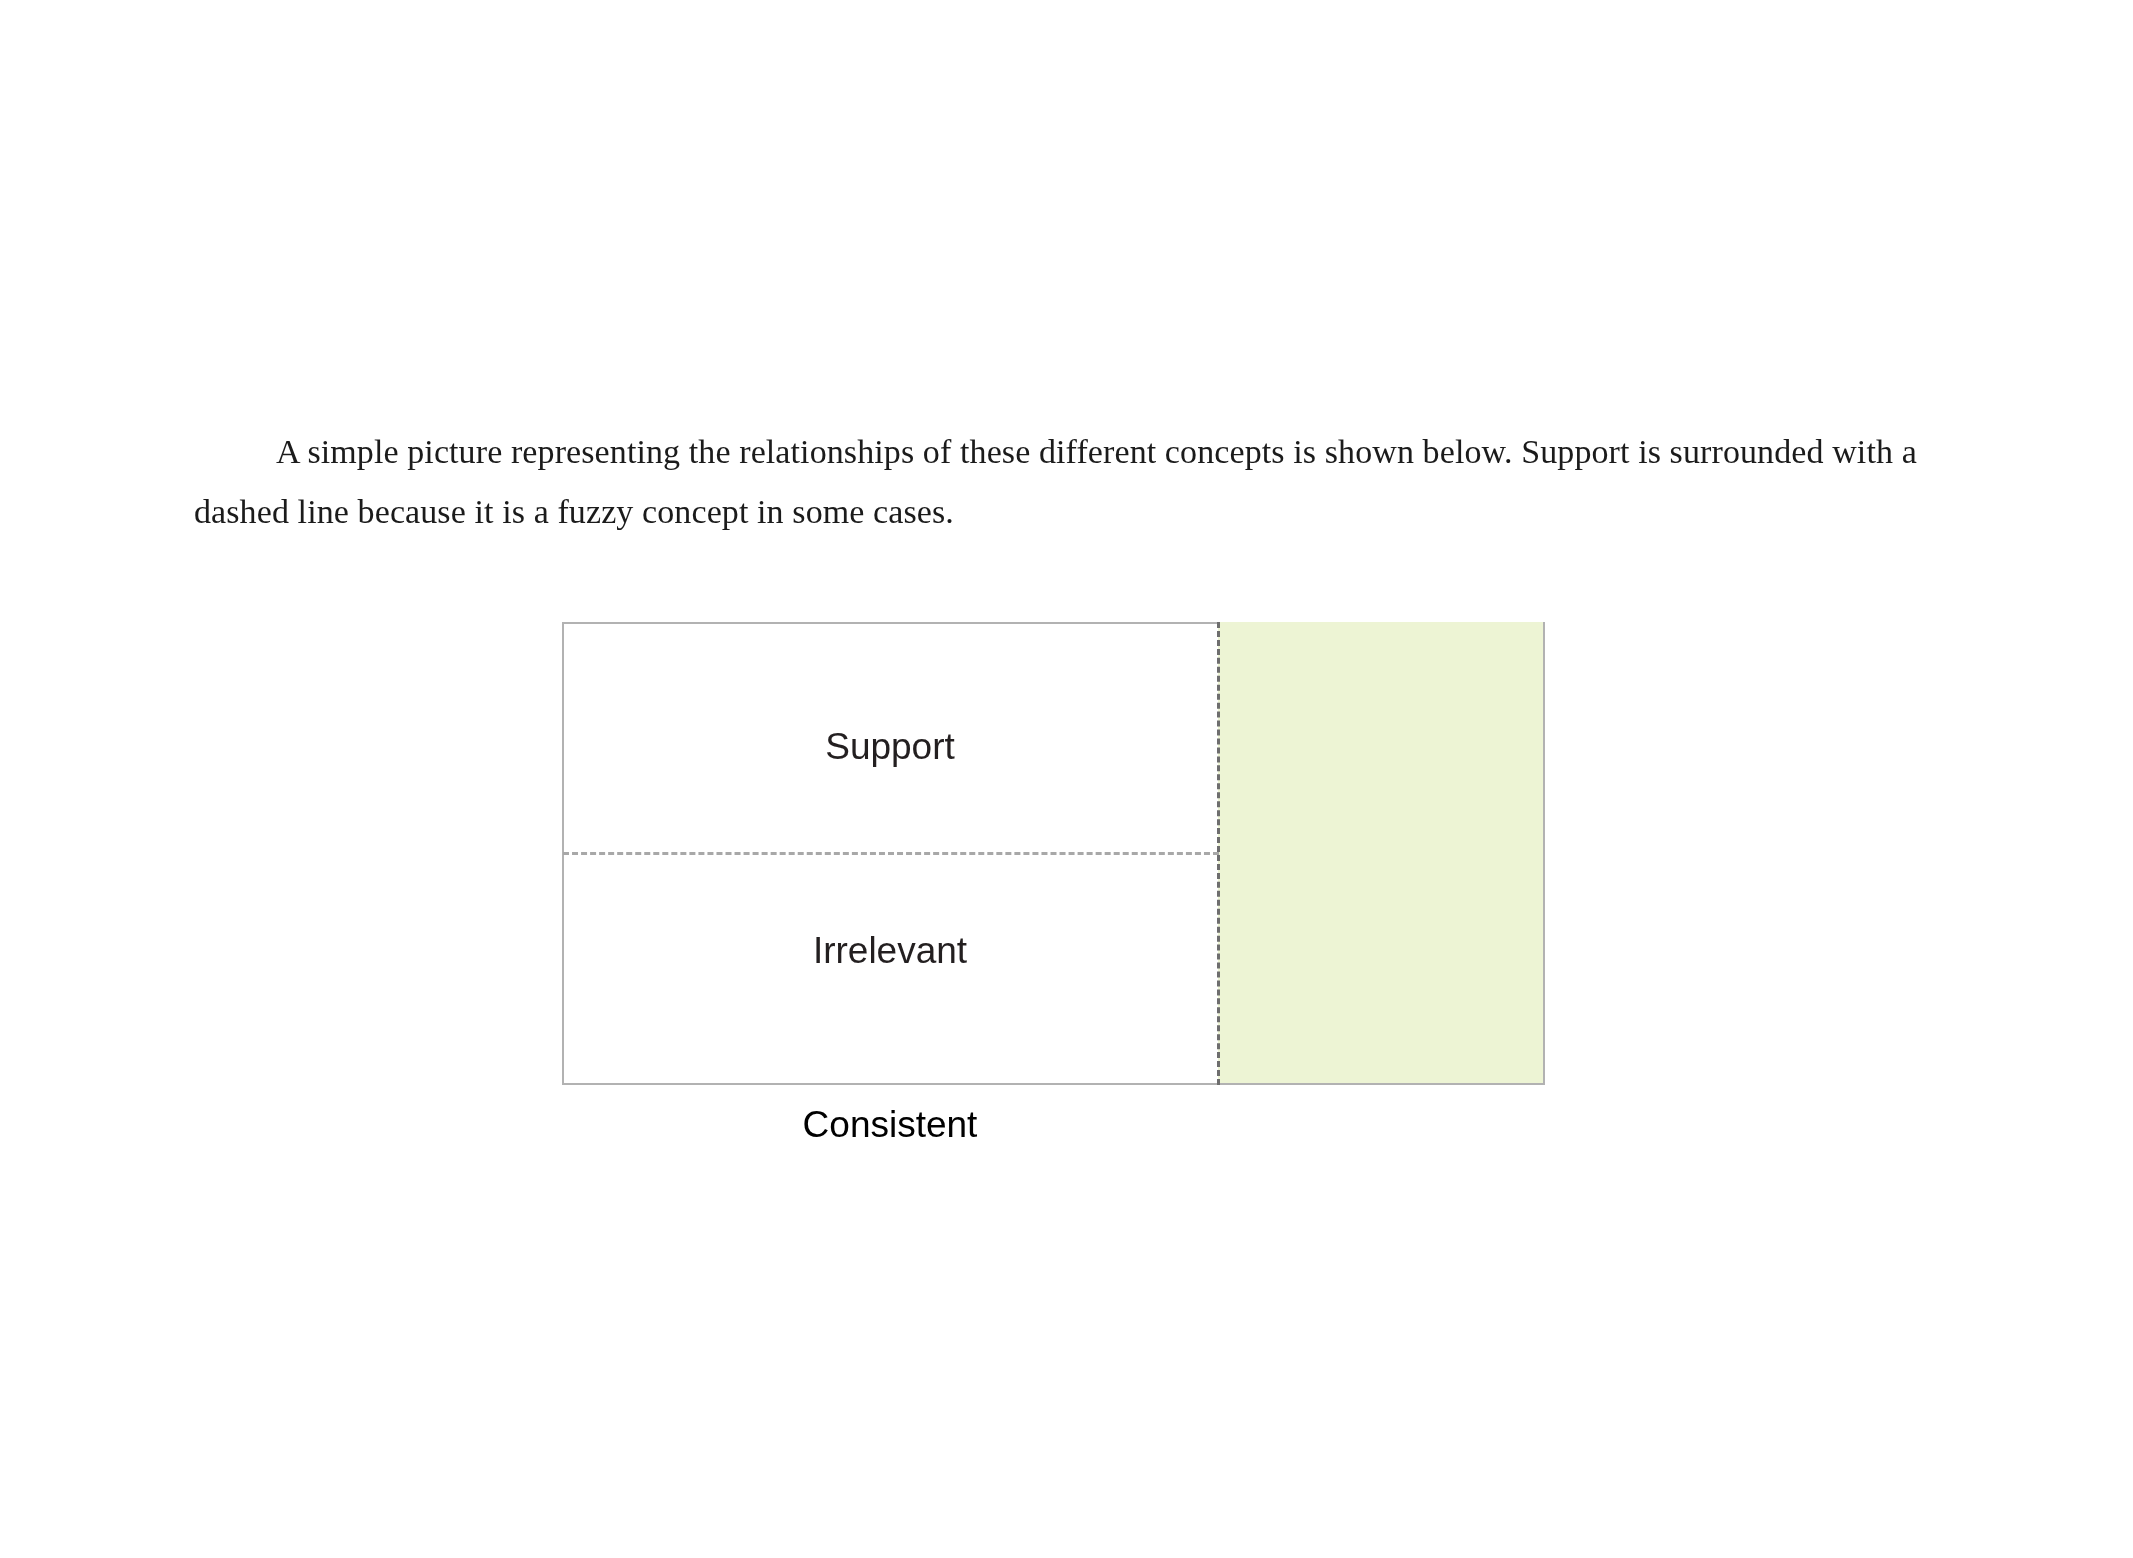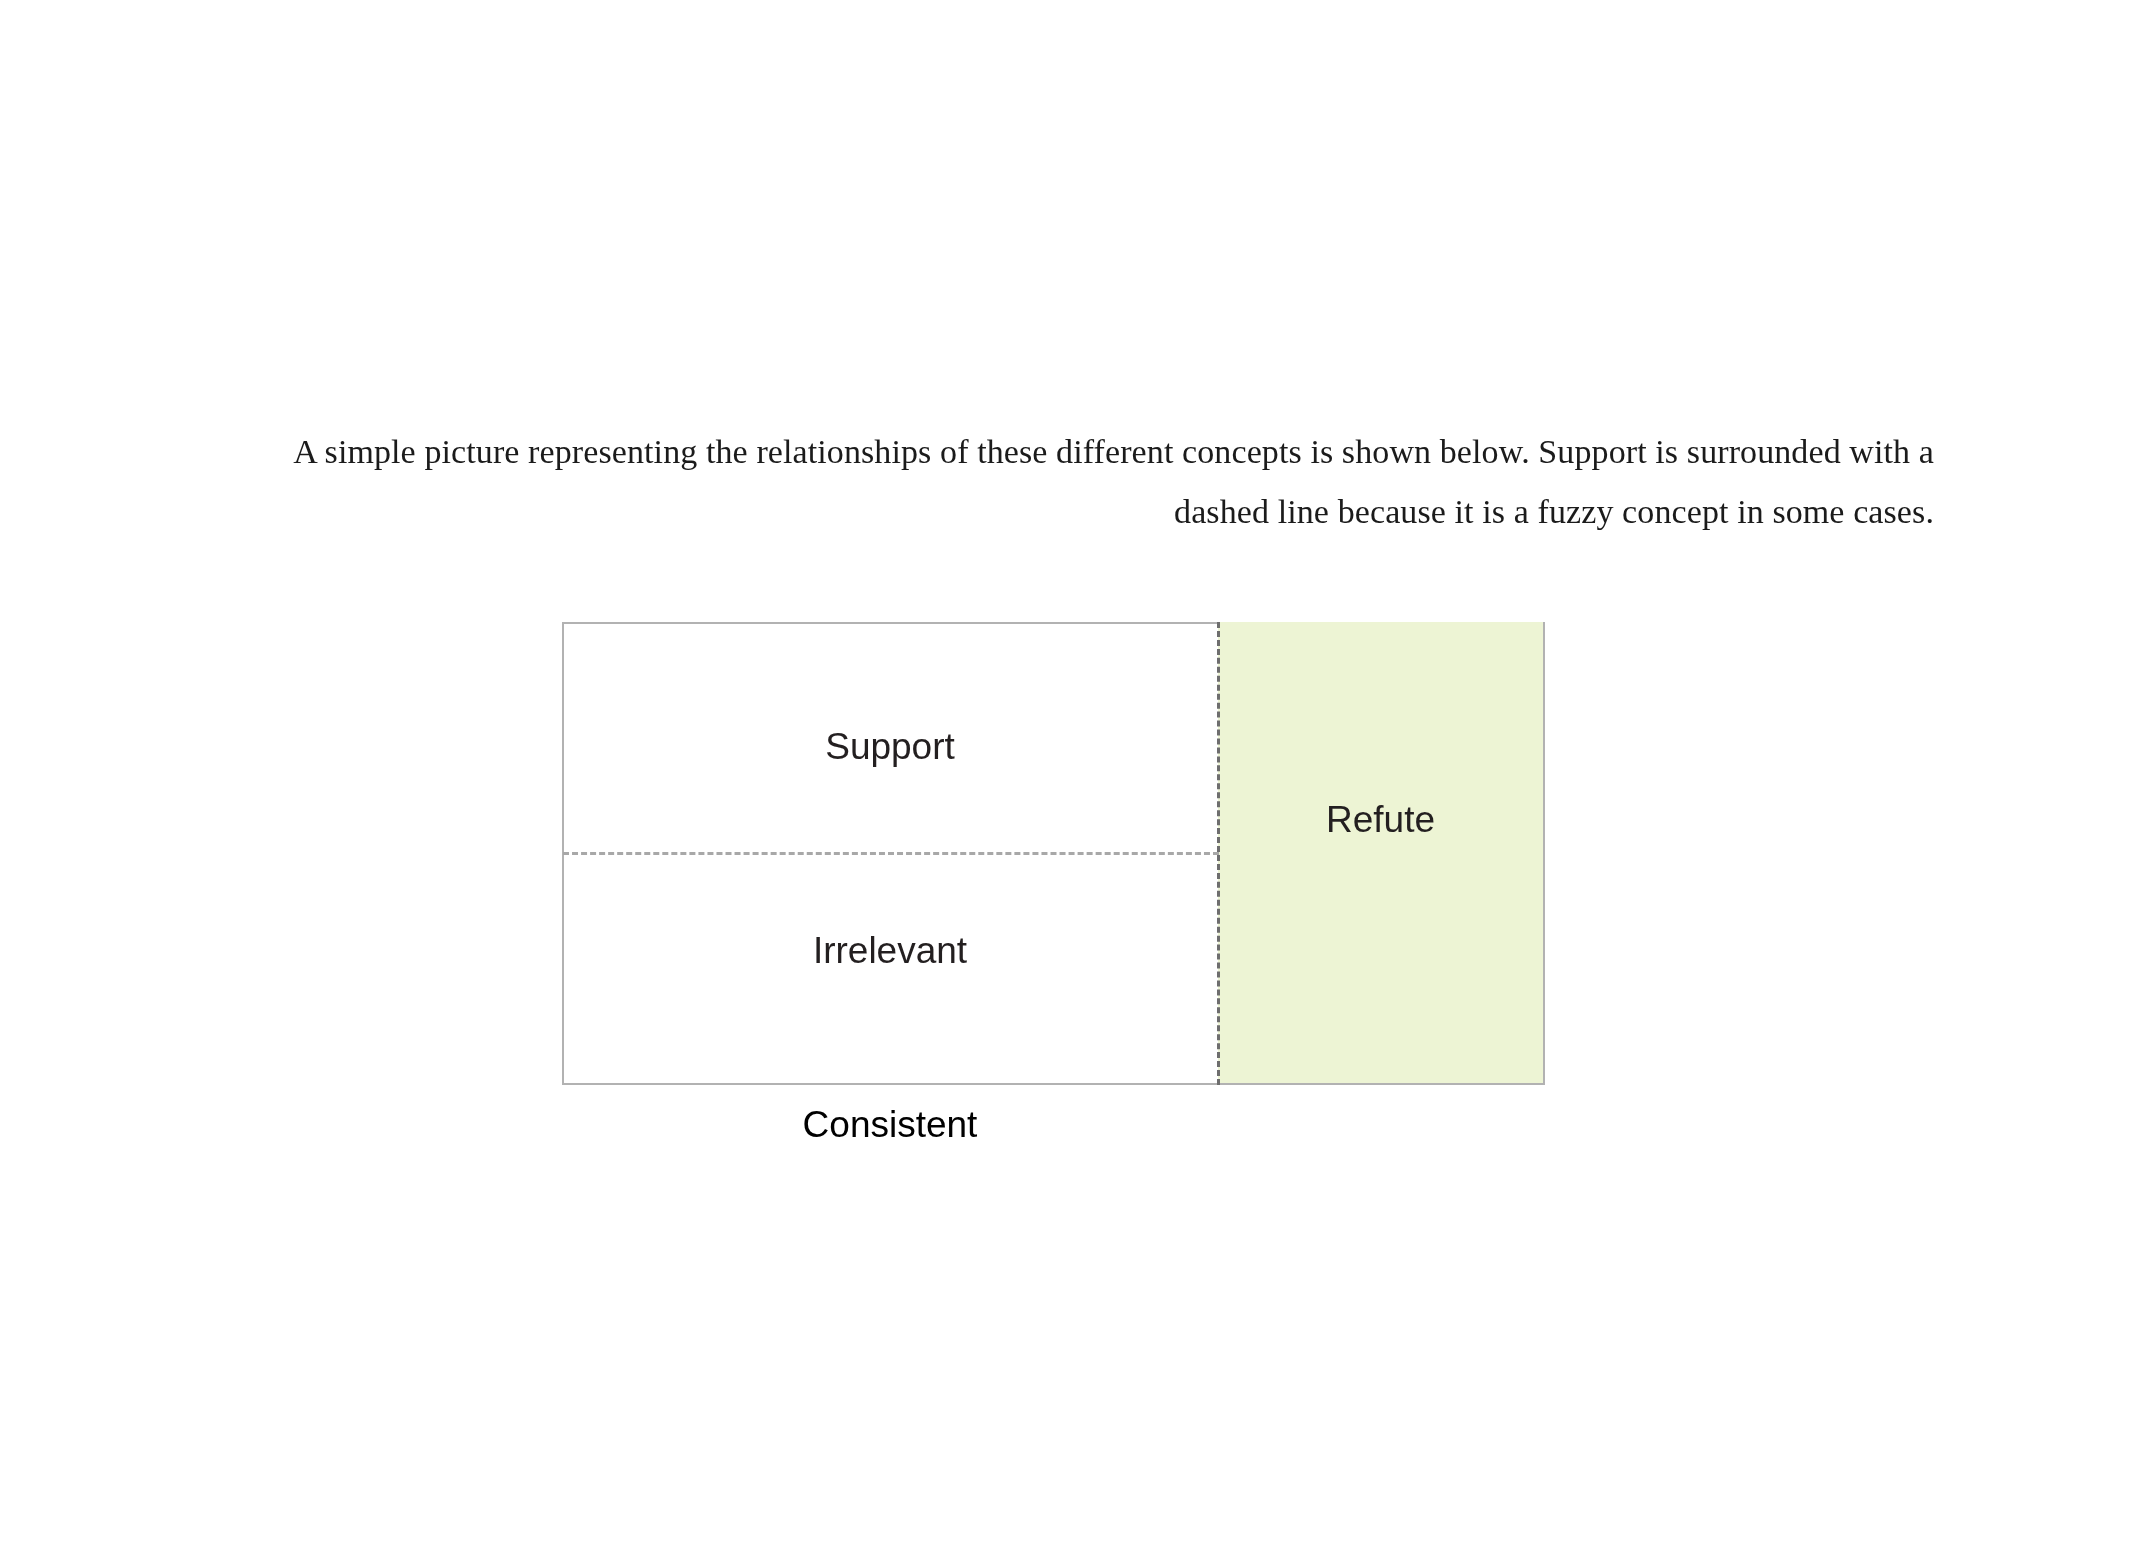--- a/index.html
+++ b/index.html
@@ -19,21 +19,21 @@
   #paragraph {
     position: absolute;
     left: 194px;
     top: 388px;
     width: 1740px;
     font-family: "Liberation Serif", serif;
     font-size: 34px;
     line-height: 60px;
     color: #1b1b1b;
     text-indent: 82px;
-    text-align: right;
+    text-align: left;
     letter-spacing: 0.1px;
   }
 
   
   #diagram {
     position: absolute;
     left: 562px;
     top: 622px;
     width: 983px;
     height: 525px;
@@ -141,18 +141,17 @@
   <div id="inconsistent-region"></div>
 
   <div id="vertical-divider"></div>
 
   <div id="horizontal-divider"></div>
 
   <div class="cell-label" id="label-support">Support</div>
 
   <div class="cell-label" id="label-irrelevant">Irrelevant</div>
 
-  <div class="cell-label" id="label-refute">Refute</div>
 
   <div class="axis-label" id="label-consistent">Consistent</div>
 
 
 </div>
 
 </body></html>

